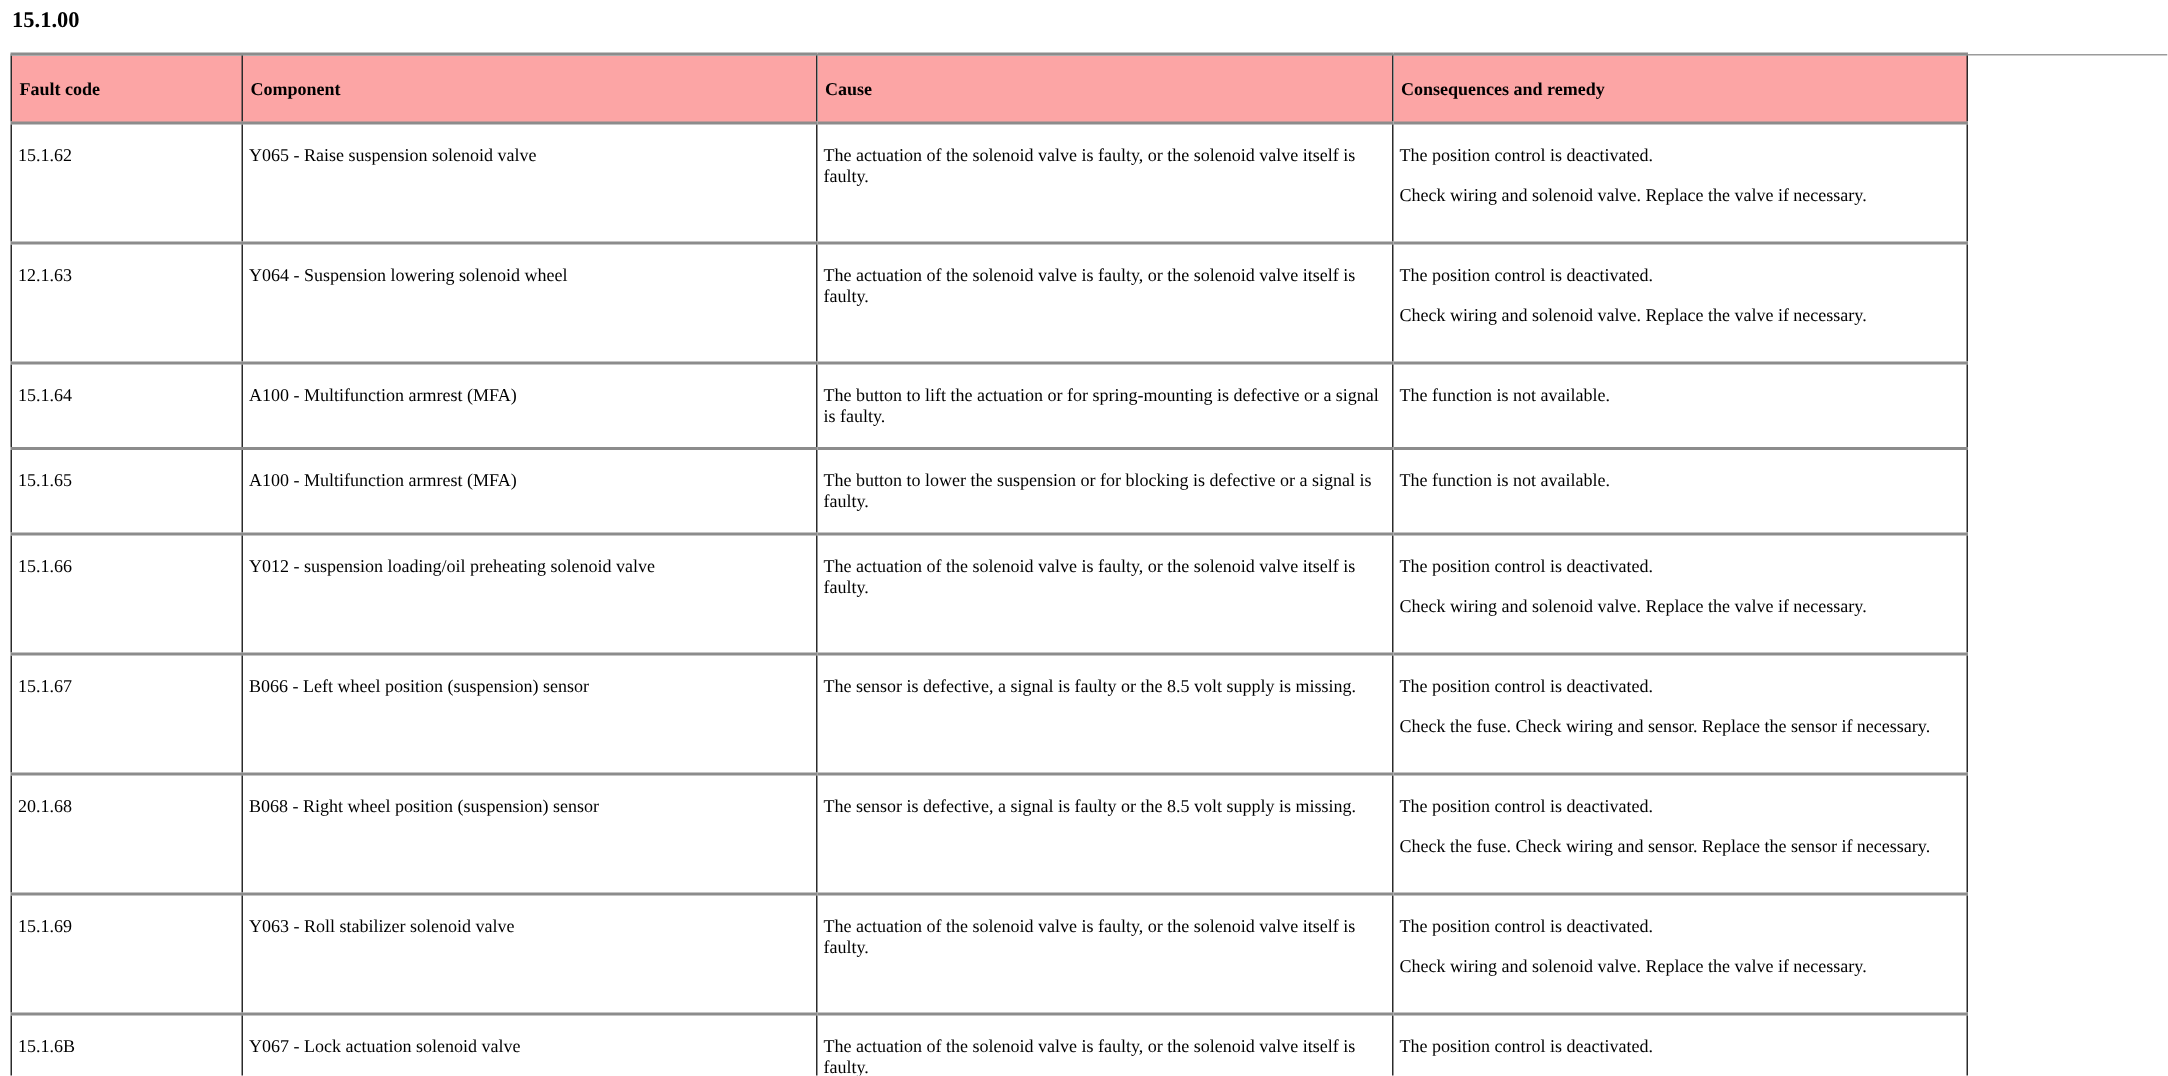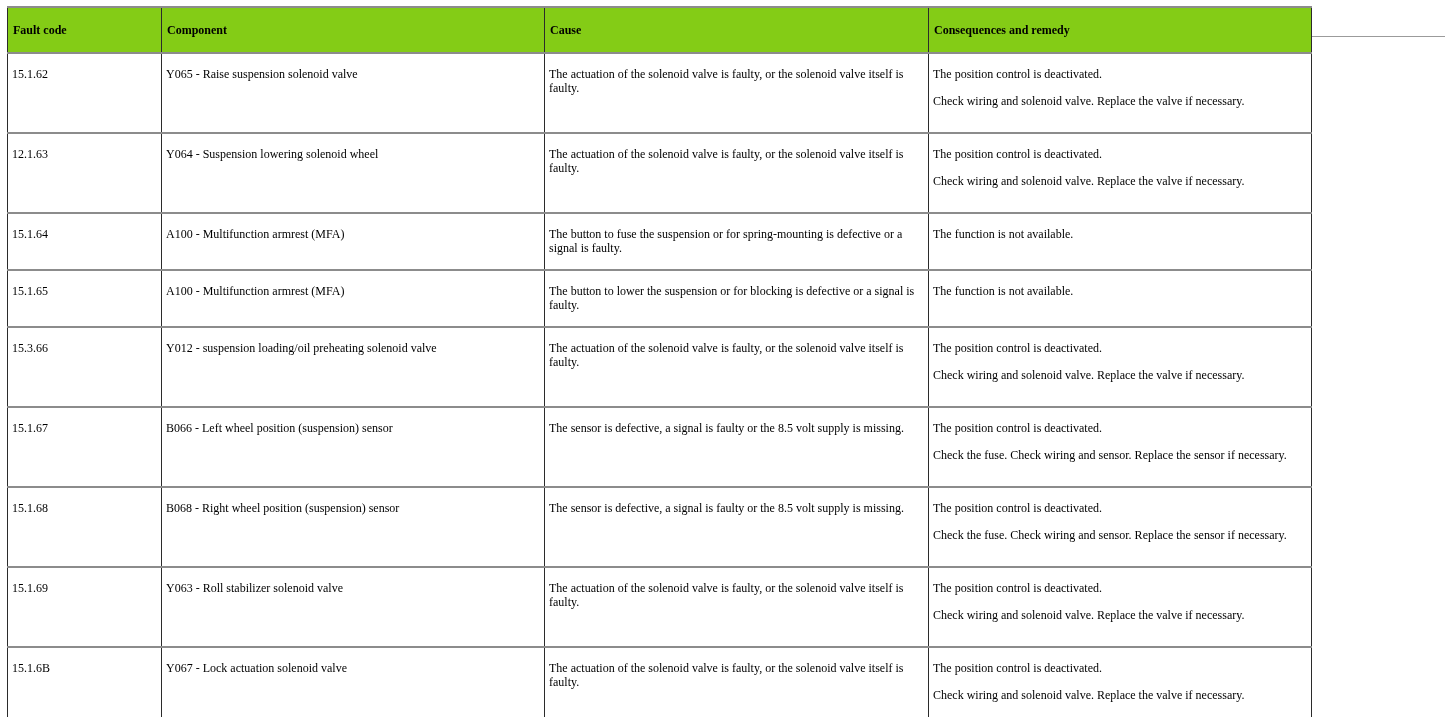--- a/index.html
+++ b/index.html
@@ -27,33 +27,34 @@
   col.c3 { width: 384px; }
   col.c4 { width: 383px; }
   th, td {
     border: 1px solid #2b2b2b;
     border-top: 2px solid #8c8c8c;
     border-bottom: 2px solid #8c8c8c;
     padding: 0 4px; vertical-align: top; text-align: left;
     overflow: hidden; word-wrap: break-word;
   }
   thead th {
-    background: #84cc16; height: 44px; vertical-align: middle;
+    background: #fca5a5; height: 44px; vertical-align: middle;
     font-weight: bold; padding: 0 5px; font-size: 12px;
   }
   td p { margin: 13px 0; }
   tbody tr { height: 80px; }
   tbody tr:nth-child(3), tbody tr:nth-child(4) { height: 57px; }
   tfoot tr { height: 45px; }
   .comp-code { font-weight: normal; }
 </style>
 </head>
 <body>
 
 <div class="page">
+  <h1 class="page-title">15.1.00</h1>
   <div class="top-rule"></div>
   <table class="fault-table">
     <colgroup>
       <col class="c1">
         <col class="c2">
         <col class="c3">
         <col class="c4">
     </colgroup>
     <thead>
       <tr>
@@ -97,21 +98,21 @@
   </tr>
 
   <tr>
     <td>
       <p>15.1.64</p>
     </td>
     <td>
       <p><b class="comp-code">A100</b><span> - Multifunction armrest (MFA)</span></p>
     </td>
     <td>
-      <p>The button to fuse the suspension or for spring-mounting is defective or a signal is faulty.</p>
+      <p>The button to lift the actuation or for spring-mounting is defective or a signal is faulty.</p>
     </td>
     <td class="cons">
             <p>The function is not available.</p>
           </td>
   </tr>
 
   <tr>
     <td>
       <p>15.1.65</p>
     </td>
@@ -121,21 +122,21 @@
     <td>
       <p>The button to lower the suspension or for blocking is defective or a signal is faulty.</p>
     </td>
     <td class="cons">
             <p>The function is not available.</p>
           </td>
   </tr>
 
   <tr>
     <td>
-      <p>15.3.66</p>
+      <p>15.1.66</p>
     </td>
     <td>
       <p><b class="comp-code">Y012</b><span> - suspension loading/oil preheating solenoid valve</span></p>
     </td>
     <td>
       <p>The actuation of the solenoid valve is faulty, or the solenoid valve itself is faulty.</p>
     </td>
     <td class="cons">
             <p>The position control is deactivated.</p>
             <p>Check wiring and solenoid valve. Replace the valve if necessary.</p>
@@ -153,21 +154,21 @@
       <p>The sensor is defective, a signal is faulty or the 8.5 volt supply is missing.</p>
     </td>
     <td class="cons">
             <p>The position control is deactivated.</p>
             <p>Check the fuse. Check wiring and sensor. Replace the sensor if necessary.</p>
           </td>
   </tr>
 
   <tr>
     <td>
-      <p>15.1.68</p>
+      <p>20.1.68</p>
     </td>
     <td>
       <p><b class="comp-code">B068</b><span> - Right wheel position (suspension) sensor</span></p>
     </td>
     <td>
       <p>The sensor is defective, a signal is faulty or the 8.5 volt supply is missing.</p>
     </td>
     <td class="cons">
             <p>The position control is deactivated.</p>
             <p>Check the fuse. Check wiring and sensor. Replace the sensor if necessary.</p>

